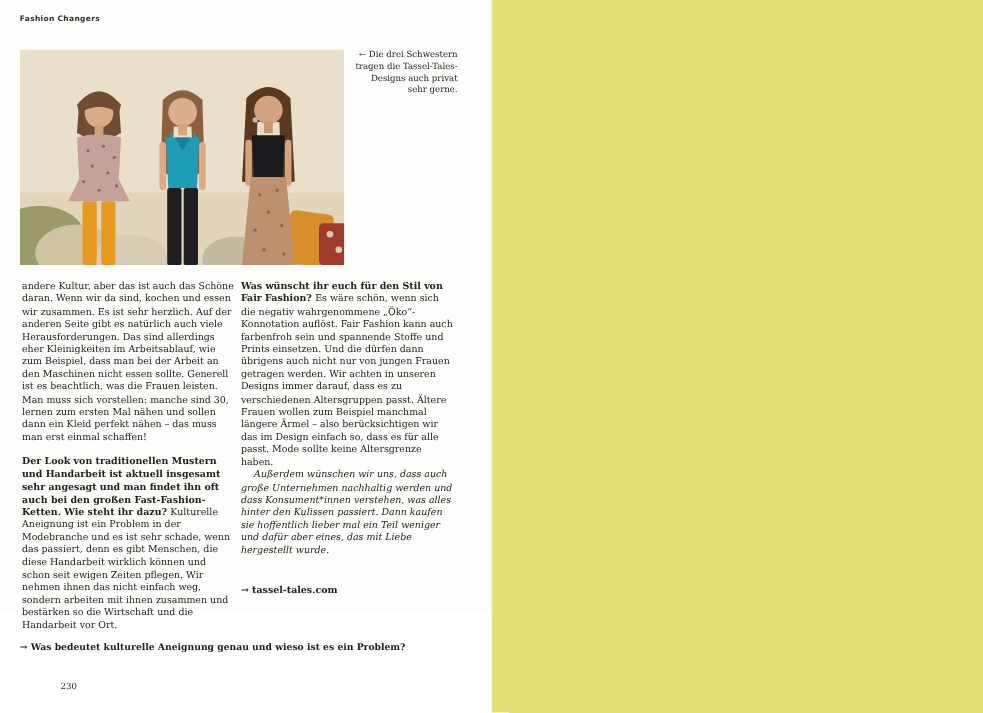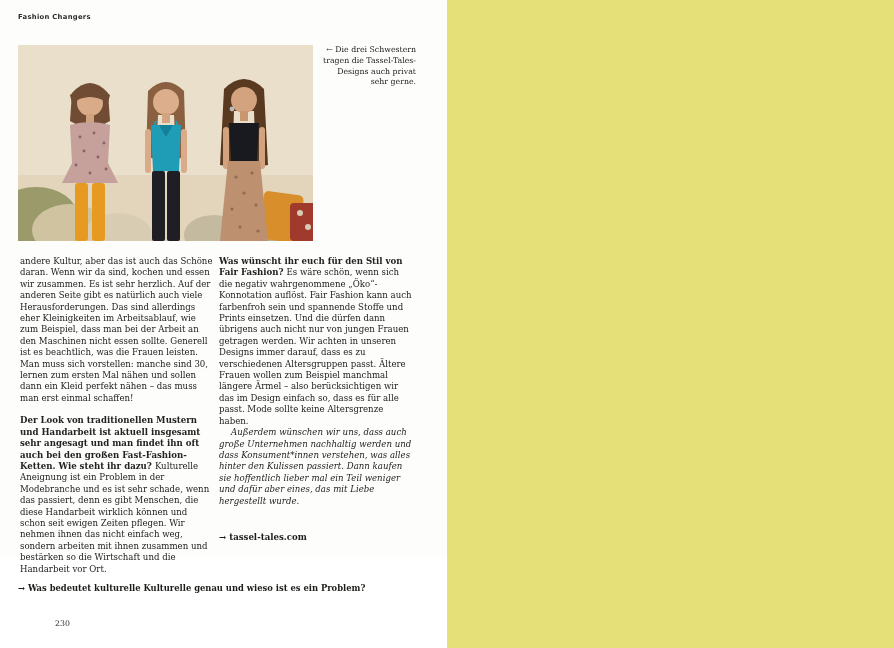--- a/index.html
+++ b/index.html
@@ -109,21 +109,21 @@
       <p><b class="q">Der Look von traditionellen Mustern und Handarbeit ist aktuell insgesamt sehr angesagt und man findet ihn oft auch bei den großen Fast-Fashion-Ketten. Wie steht ihr dazu? </b><span>Kulturelle Aneignung ist ein Problem in der Modebranche und es ist sehr schade, wenn das passiert, denn es gibt Menschen, die diese Handarbeit wirklich können und schon seit ewigen Zeiten pflegen. Wir nehmen ihnen das nicht einfach weg, sondern arbeiten mit ihnen zusammen und bestärken so die Wirtschaft und die Handarbeit vor Ort.</span></p>
     </div>
 
     <div class="colbody col2">
       <p><b class="q">Was wünscht ihr euch für den Stil von Fair Fashion? </b><span>Es wäre schön, wenn sich die negativ wahrgenommene „Öko“-Konnotation auflöst. Fair Fashion kann auch farbenfroh sein und spannende Stoffe und Prints einsetzen. Und die dürfen dann übrigens auch nicht nur von jungen Frauen getragen werden. Wir achten in unseren Designs immer darauf, dass es zu verschiedenen Altersgruppen passt. Ältere Frauen wollen zum Beispiel manchmal längere Ärmel – also berücksichtigen wir das im Design einfach so, dass es für alle passt. Mode sollte keine Altersgrenze haben.</span></p>
       <p class="cont">Außerdem wünschen wir uns, dass auch große Unternehmen nachhaltig werden und dass Konsument*innen verstehen, was alles hinter den Kulissen passiert. Dann kaufen sie hoffentlich lieber mal ein Teil weniger und dafür aber eines, das mit Liebe hergestellt wurde.</p>
       <a class="site-link" href="#">→ tassel-tales.com</a>
     </div>
 
     <div class="footnote">
-      <div>→ Was bedeutet kulturelle Kulturelle genau und wieso ist es ein Problem?</div>
+      <div>→ Was bedeutet kulturelle Aneignung genau und wieso ist es ein Problem?</div>
     </div>
 
     <div class="pagenum pn-left">230</div>
   </div>
 
   <div class="page-right">
     
 
     
     

